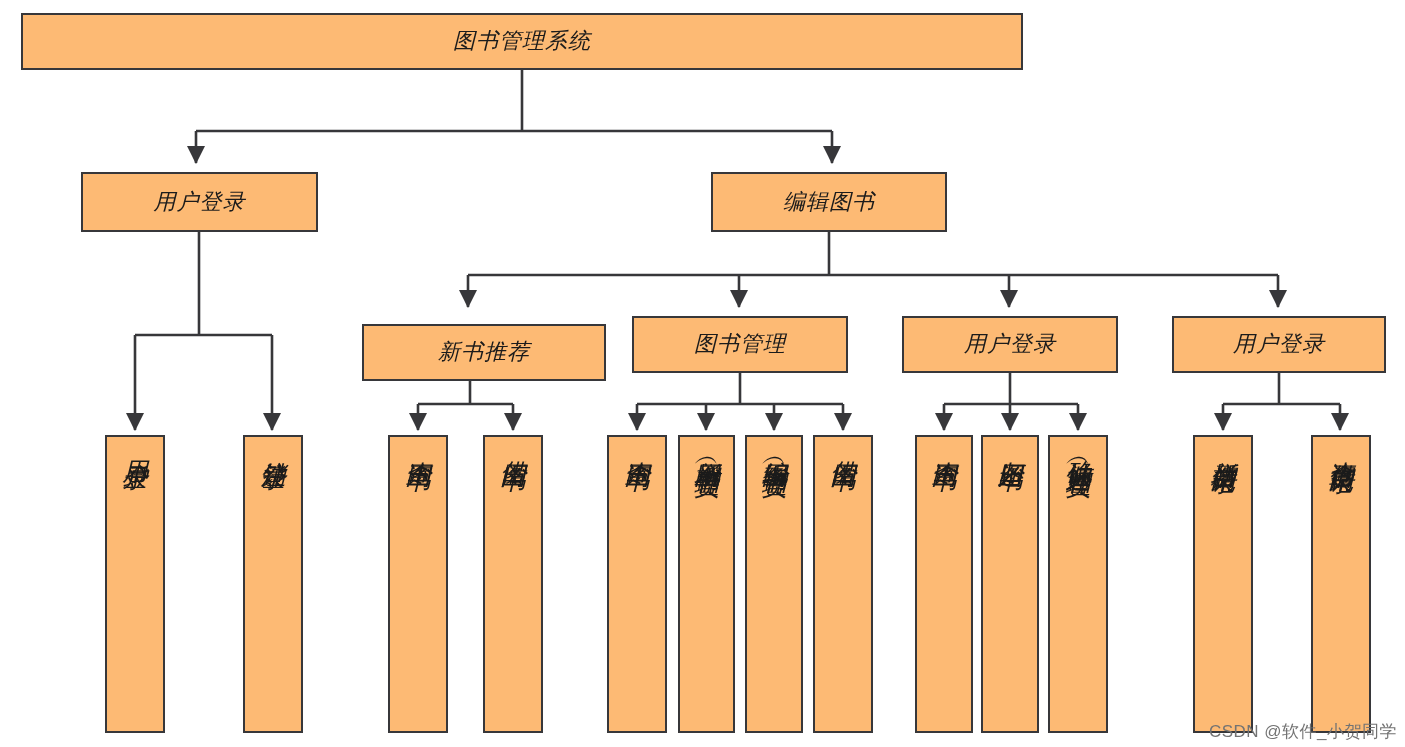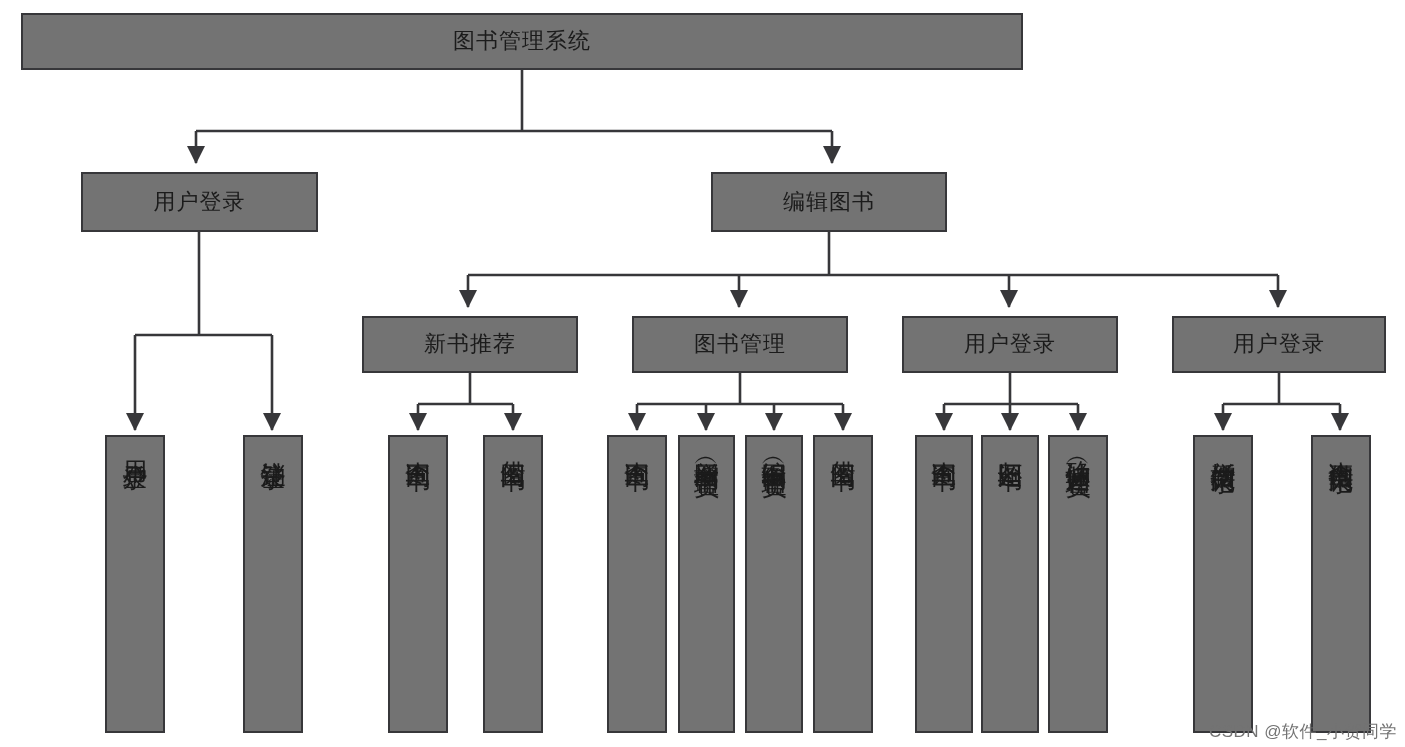--- a/index.html
+++ b/index.html
@@ -23,26 +23,27 @@
     position: absolute;
     top: 0;
     left: 0;
     width: 1405px;
     height: 747px;
     pointer-events: none;
   }
   .node {
     position: absolute;
     box-sizing: border-box;
-    background: #737373;
+    background: #fdba74;
     border: 2.5px solid #37373a;
     display: flex;
     align-items: center;
     justify-content: center;
     color: #1b1b1b;
+    font-style: italic;
   }
   .node-label {
     display: block;
     text-align: center;
     line-height: 1.28;
     white-space: nowrap;
   }
   .horiz .node-label {
     font-size: 22px;
     letter-spacing: 1px;
@@ -131,21 +132,21 @@
   </div>
 
   <div class="node horiz" style="left:81px; top:172px; width:237px; height:60px;">
     <span class="node-label">用户登录</span>
   </div>
 
   <div class="node horiz" style="left:711px; top:172px; width:236px; height:60px;">
     <span class="node-label">编辑图书</span>
   </div>
 
-  <div class="node horiz" style="left:362px; top:316px; width:216px; height:57px;">
+  <div class="node horiz" style="left:362px; top:324px; width:244px; height:57px;">
     <span class="node-label">新书推荐</span>
   </div>
 
   <div class="node horiz" style="left:632px; top:316px; width:216px; height:57px;">
     <span class="node-label">图书管理</span>
   </div>
 
   <div class="node horiz" style="left:902px; top:316px; width:216px; height:57px;">
     <span class="node-label">用户登录</span>
   </div>

